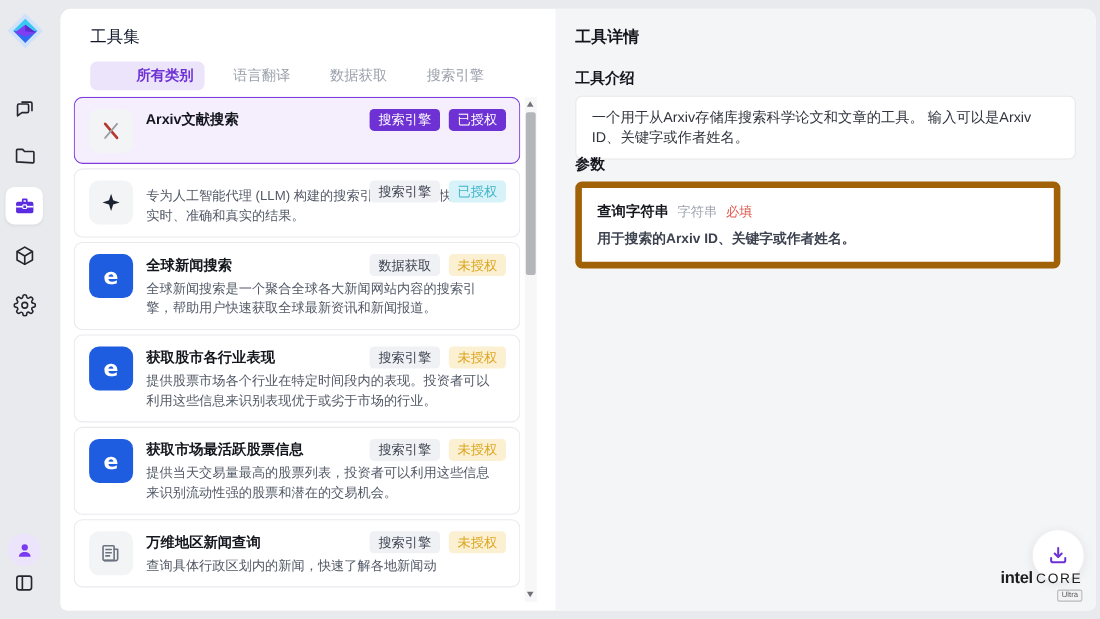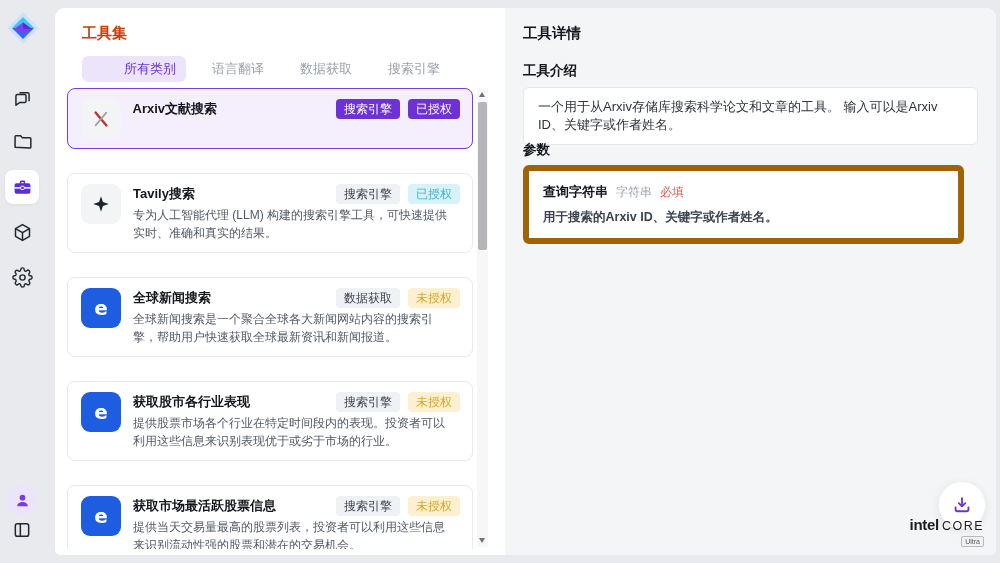--- a/index.html
+++ b/index.html
@@ -15,26 +15,26 @@
   .rail-item{position:absolute;left:5px;width:34px;height:34px;display:flex;align-items:center;justify-content:center;border-radius:8px;cursor:pointer;}
   .rail-item.active{background:#ffffff;box-shadow:0 1px 3px rgba(0,0,0,.06);}
   .rail-item.avatar{background:#ece4fb;border-radius:50%;width:30px;height:30px;left:7px;}
   .logo-box{position:absolute;left:5px;top:10px;width:36px;height:36px;}
 
   
   .card{position:absolute;left:55px;top:8px;right:4px;bottom:8px;background:#ffffff;border-radius:10px 10px 6px 6px;overflow:hidden;}
 
   
   .tools-panel{position:absolute;left:0;top:0;width:450px;height:100%;background:#fff;}
-  .panel-title{position:absolute;left:27px;top:16px;font-size:15px;font-weight:bold;color:#c2410c;}
+  .panel-title{position:absolute;left:27px;top:16px;font-size:15px;font-weight:normal;color:#0f172a;}
   .tab-bar{position:absolute;left:27px;top:48px;display:flex;gap:16px;align-items:center;}
   .tab{font-size:13px;color:#9aa0ab;padding:4px 10px;border-radius:6px;white-space:nowrap;cursor:pointer;}
-  .tab.active{background:#ece4fa;color:#6d31d4;font-weight:normal;padding-left:42px;}
-
-  .tool-list{position:absolute;left:12px;width:406px;top:80px;bottom:6px;overflow:hidden;display:flex;flex-direction:column;gap:24px;}
+  .tab.active{background:#ece4fa;color:#6d31d4;font-weight:bold;padding-left:42px;}
+
+  .tool-list{position:absolute;left:12px;width:406px;top:80px;bottom:6px;overflow:hidden;display:flex;flex-direction:column;gap:4px;}
   .tool-card{position:relative;background:#fff;border:1px solid #e9eaee;border-radius:8px;padding:10px 13px;flex:none;display:flex;cursor:pointer;}
   .tool-card.selected{background:#f5eefd;border:1.5px solid #7c3bdd;padding:9.5px 12.5px;}
   .tool-icon{width:40px;height:40px;border-radius:9px;background:#f3f4f6;flex:none;margin-right:12px;display:flex;align-items:center;justify-content:center;}
   .tool-icon.bg-blue{background:#1f5de0;}
   .e-glyph{color:#fff;font-size:20px;font-weight:bold;line-height:1;font-family:"DejaVu Sans",sans-serif;}
   .tool-body{min-width:0;padding-top:1px;}
   .tool-name{font-size:13px;font-weight:bold;color:#14161d;line-height:17px;}
   .tool-desc{font-size:12px;color:#525966;line-height:18px;margin-top:4px;max-width:320px;}
   .tool-badges{position:absolute;top:10px;right:12px;display:flex;gap:8px;}
   .badge{font-size:12px;padding:3px 8px;border-radius:4px;line-height:14px;white-space:nowrap;}
@@ -173,21 +173,20 @@
 
   <div class="tool-card">
     <span class="tool-icon">
 
       <svg class="iv" width="20" height="20" viewBox="0 0 20 20">
         <path d="M10 2.2l1.9 5.9 5.9 1.9-5.9 1.9L10 17.8l-1.9-5.9-5.9-1.9 5.9-1.9z" fill="#1b2430"></path>
       </svg>
 
     </span>
     <div class="tool-body">
-      <div class="tool-name">Tavily搜索</div>
       <div class="tool-desc">专为人工智能代理 (LLM) 构建的搜索引擎工具，可快速提供实时、准确和真实的结果。</div>
     </div>
     <div class="tool-badges">
       <span class="badge badge-category badge-gray">搜索引擎</span>
       <span class="badge badge-auth badge-cyan">已授权</span>
     </div>
   </div>
 
   <div class="tool-card">
     <span class="tool-icon bg-blue">

